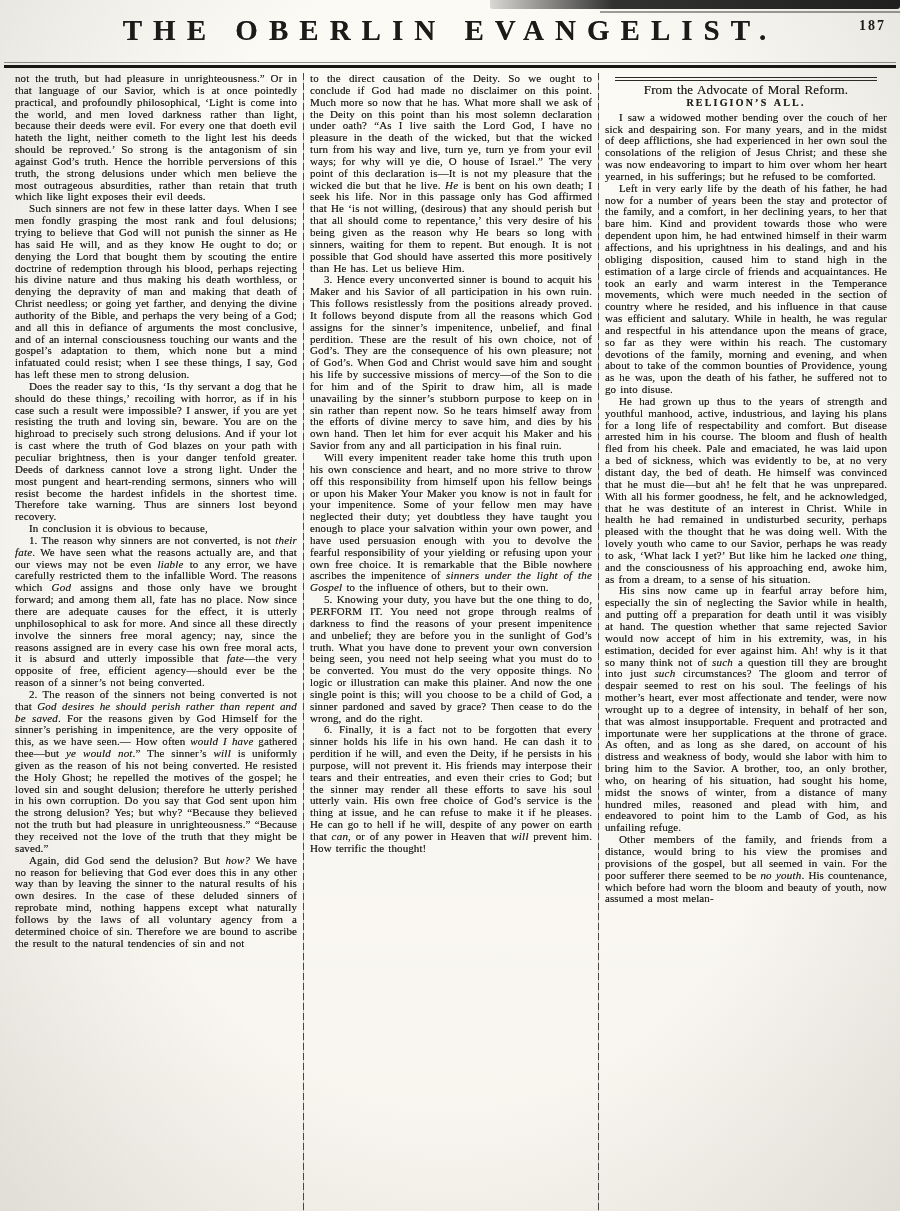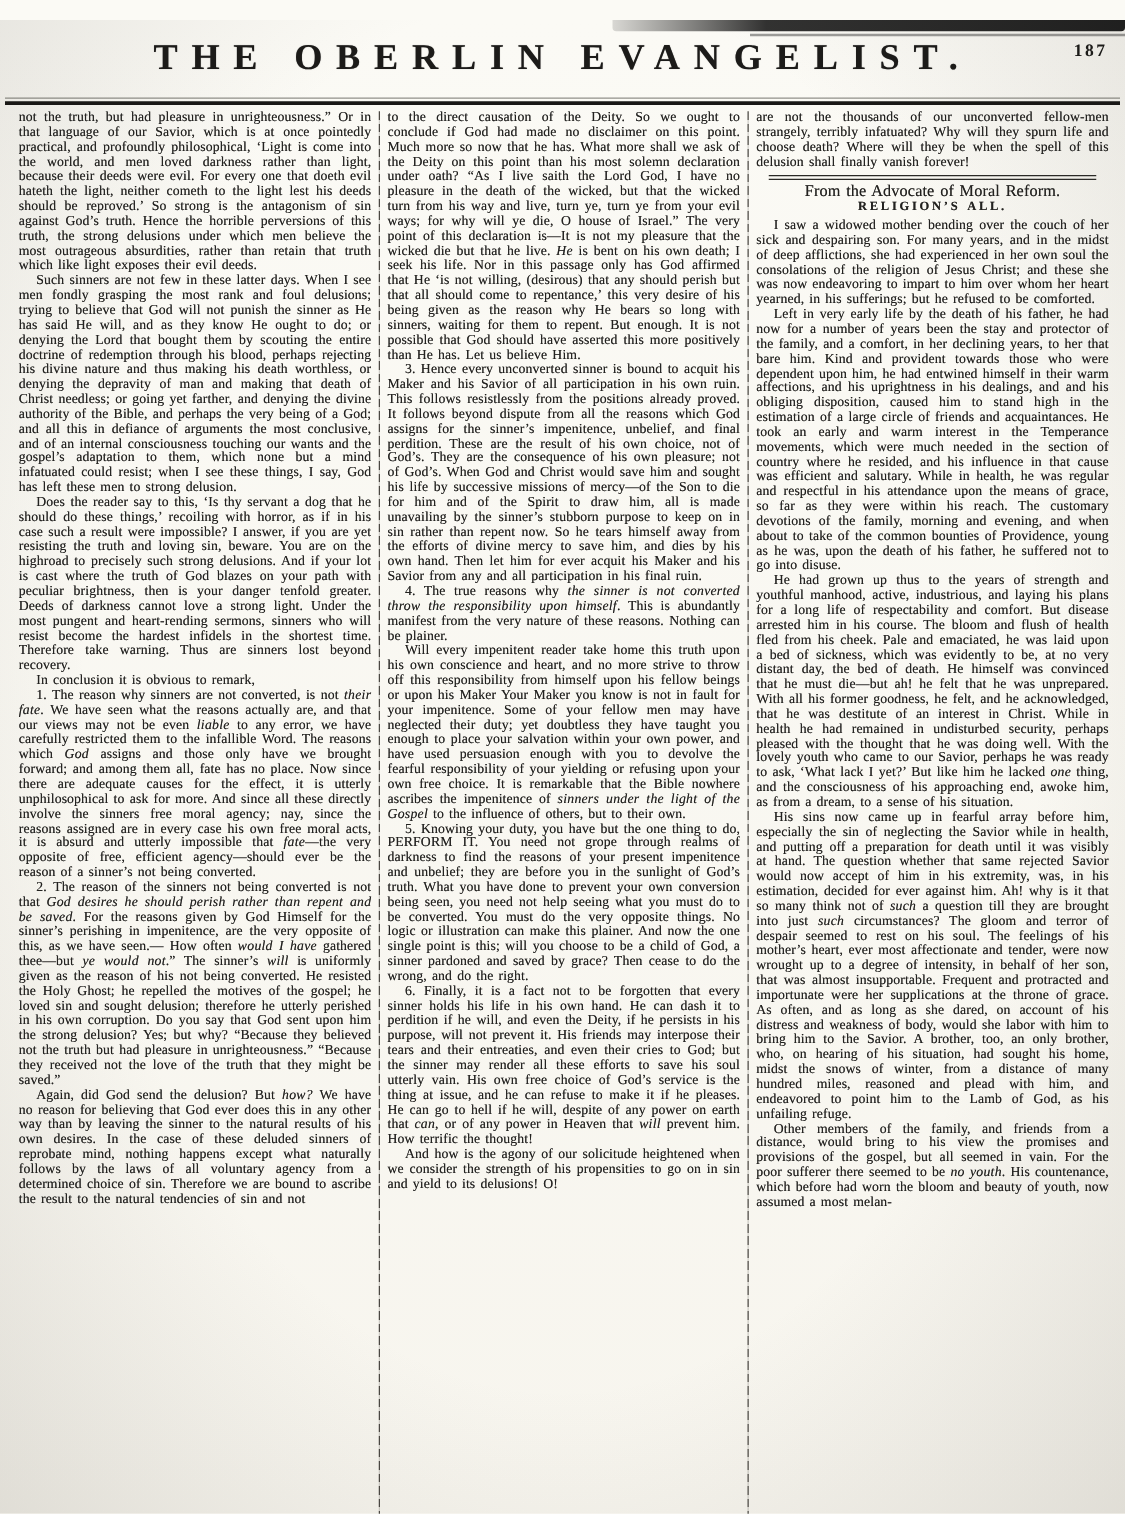--- a/index.html
+++ b/index.html
@@ -7,21 +7,20 @@
     width:900px;height:1211px;overflow:hidden;position:relative;
     background:#fbfaf5;
     font-family:"Liberation Serif","DejaVu Serif",serif;
     color:#232220;
   }
   .page{
     position:absolute;inset:0;
     background:
       radial-gradient(ellipse at 50% 45%, rgba(255,255,255,0) 60%, rgba(120,115,105,0.18) 100%),
       linear-gradient(#fbfaf5,#f7f5ee);
-    margin-top: 16px;
   }
   
   .artifact-top{
     position:absolute;top:0;left:490px;width:410px;height:9px;
     background:linear-gradient(90deg, rgba(20,20,20,.15), rgba(15,15,15,.85) 30%, rgba(10,10,10,.9));
     border-radius:0 0 3px 3px;
   }
   .artifact-top2{
     position:absolute;top:11px;left:600px;width:300px;height:2px;
     background:rgba(40,40,40,.45);
@@ -86,38 +85,35 @@
     <div class="title">THE OBERLIN EVANGELIST.</div>
     <div class="page-number">187</div>
   </div>
   <div class="masthead-rule"></div>
 
   <div class="columns">
     <div class="column">
         <p class="para no-indent">not the truth, but had pleasure in unrighteousness.” Or in that language of our Savior, which is at once pointedly practical, and profoundly philosophical, ‘Light is come into the world, and men loved darkness rather than light, because their deeds were evil. For every one that doeth evil hateth the light, neither cometh to the light lest his deeds should be reproved.’ So strong is the antagonism of sin against God’s truth. Hence the horrible perversions of this truth, the strong delusions under which men believe the most outrageous absurdities, rather than retain that truth which like light exposes their evil deeds.</p>
         <p class="para">Such sinners are not few in these latter days. When I see men fondly grasping the most rank and foul delusions; trying to believe that God will not punish the sinner as He has said He will, and as they know He ought to do; or denying the Lord that bought them by scouting the entire doctrine of redemption through his blood, perhaps rejecting his divine nature and thus making his death worthless, or denying the depravity of man and making that death of Christ needless; or going yet farther, and denying the divine authority of the Bible, and perhaps the very being of a God; and all this in defiance of arguments the most conclusive, and of an internal consciousness touching our wants and the gospel’s adaptation to them, which none but a mind infatuated could resist; when I see these things, I say, God has left these men to strong delusion.</p>
         <p class="para">Does the reader say to this, ‘Is thy servant a dog that he should do these things,’ recoiling with horror, as if in his case such a result were impossible? I answer, if you are yet resisting the truth and loving sin, beware. You are on the highroad to precisely such strong delusions. And if your lot is cast where the truth of God blazes on your path with peculiar brightness, then is your danger tenfold greater. Deeds of darkness cannot love a strong light. Under the most pungent and heart-rending sermons, sinners who will resist become the hardest infidels in the shortest time. Therefore take warning. Thus are sinners lost beyond recovery.</p>
-        <p class="para">In conclusion it is obvious to remark,</p>
+        <p class="para">In conclusion it is obvious to because,</p>
         <p class="para">1. The reason why sinners are not converted, is not <i>their fate</i>. We have seen what the reasons actually are, and that our views may not be even <i>liable</i> to any error, we have carefully restricted them to the infallible Word. The reasons which <i>God</i> assigns and those only have we brought forward; and among them all, fate has no place. Now since there are adequate causes for the effect, it is utterly unphilosophical to ask for more. And since all these directly involve the sinners free moral agency; nay, since the reasons assigned are in every case his own free moral acts, it is absurd and utterly impossible that <i>fate</i>—the very opposite of free, efficient agency—should ever be the reason of a sinner’s not being converted.</p>
         <p class="para">2. The reason of the sinners not being converted is not that <i>God desires he should perish rather than repent and be saved</i>. For the reasons given by God Himself for the sinner’s perishing in impenitence, are the very opposite of this, as we have seen.— How often <i>would I have</i> gathered thee—but <i>ye would not</i>.” The sinner’s <i>will</i> is uniformly given as the reason of his not being converted. He resisted the Holy Ghost; he repelled the motives of the gospel; he loved sin and sought delusion; therefore he utterly perished in his own corruption. Do you say that God sent upon him the strong delusion? Yes; but why? “Because they believed not the truth but had pleasure in unrighteousness.” “Because they received not the love of the truth that they might be saved.”</p>
         <p class="para">Again, did God send the delusion? But <i>how?</i> We have no reason for believing that God ever does this in any other way than by leaving the sinner to the natural results of his own desires. In the case of these deluded sinners of reprobate mind, nothing happens except what naturally follows by the laws of all voluntary agency from a determined choice of sin. Therefore we are bound to ascribe the result to the natural tendencies of sin and not</p>
       </div>
     <div class="col-divider"></div>
     <div class="column">
         <p class="para no-indent">to the direct causation of the Deity. So we ought to conclude if God had made no disclaimer on this point. Much more so now that he has. What more shall we ask of the Deity on this point than his most solemn declaration under oath? “As I live saith the Lord God, I have no pleasure in the death of the wicked, but that the wicked turn from his way and live, turn ye, turn ye from your evil ways; for why will ye die, O house of Israel.” The very point of this declaration is—It is not my pleasure that the wicked die but that he live. <i>He</i> is bent on his own death; I seek his life. Nor in this passage only has God affirmed that He ‘is not willing, (desirous) that any should perish but that all should come to repentance,’ this very desire of his being given as the reason why He bears so long with sinners, waiting for them to repent. But enough. It is not possible that God should have asserted this more positively than He has. Let us believe Him.</p>
         <p class="para">3. Hence every unconverted sinner is bound to acquit his Maker and his Savior of all participation in his own ruin. This follows resistlessly from the positions already proved. It follows beyond dispute from all the reasons which God assigns for the sinner’s impenitence, unbelief, and final perdition. These are the result of his own choice, not of God’s. They are the consequence of his own pleasure; not of God’s. When God and Christ would save him and sought his life by successive missions of mercy—of the Son to die for him and of the Spirit to draw him, all is made unavailing by the sinner’s stubborn purpose to keep on in sin rather than repent now. So he tears himself away from the efforts of divine mercy to save him, and dies by his own hand. Then let him for ever acquit his Maker and his Savior from any and all participation in his final ruin.</p>
-        <p class="para">4. The true reasons why <i>the sinner is not converted throw the responsibility upon himself</i>. This is abundantly manifest from the very nature of these reasons. Nothing can be plainer.</p>
         <p class="para">Will every impenitent reader take home this truth upon his own conscience and heart, and no more strive to throw off this responsibility from himself upon his fellow beings or upon his Maker Your Maker you know is not in fault for your impenitence. Some of your fellow men may have neglected their duty; yet doubtless they have taught you enough to place your salvation within your own power, and have used persuasion enough with you to devolve the fearful responsibility of your yielding or refusing upon your own free choice. It is remarkable that the Bible nowhere ascribes the impenitence of <i>sinners under the light of the Gospel</i> to the influence of others, but to their own.</p>
         <p class="para">5. Knowing your duty, you have but the one thing to do, PERFORM IT. You need not grope through realms of darkness to find the reasons of your present impenitence and unbelief; they are before you in the sunlight of God’s truth. What you have done to prevent your own conversion being seen, you need not help seeing what you must do to be converted. You must do the very opposite things. No logic or illustration can make this plainer. And now the one single point is this; will you choose to be a child of God, a sinner pardoned and saved by grace? Then cease to do the wrong, and do the right.</p>
         <p class="para">6. Finally, it is a fact not to be forgotten that every sinner holds his life in his own hand. He can dash it to perdition if he will, and even the Deity, if he persists in his purpose, will not prevent it. His friends may interpose their tears and their entreaties, and even their cries to God; but the sinner may render all these efforts to save his soul utterly vain. His own free choice of God’s service is the thing at issue, and he can refuse to make it if he pleases. He can go to hell if he will, despite of any power on earth that <i>can</i>, or of any power in Heaven that <i>will</i> prevent him. How terrific the thought!</p>
-        <p class="para">And how is the agony of our solicitude heightened when we consider the strength of his propensities to go on in sin and yield to its delusions! O!</p>
       </div>
     <div class="col-divider"></div>
     <div class="column">
-        <p class="para no-indent">are not the thousands of our unconverted fellow-men strangely, terribly infatuated? Why will they spurn life and choose death? Where will they be when the spell of this delusion shall finally vanish forever!</p>
         <div class="section-rule"></div>
         <div class="attribution">From the Advocate of Moral Reform.</div>
         <h2 class="article-heading">RELIGION’S ALL.</h2>
         <p class="para">I saw a widowed mother bending over the couch of her sick and despairing son. For many years, and in the midst of deep afflictions, she had experienced in her own soul the consolations of the religion of Jesus Christ; and these she was now endeavoring to impart to him over whom her heart yearned, in his sufferings; but he refused to be comforted.</p>
         <p class="para">Left in very early life by the death of his father, he had now for a number of years been the stay and protector of the family, and a comfort, in her declining years, to her that bare him. Kind and provident towards those who were dependent upon him, he had entwined himself in their warm affections, and his uprightness in his dealings, and and his obliging disposition, caused him to stand high in the estimation of a large circle of friends and acquaintances. He took an early and warm interest in the Temperance movements, which were much needed in the section of country where he resided, and his influence in that cause was efficient and salutary. While in health, he was regular and respectful in his attendance upon the means of grace, so far as they were within his reach. The customary devotions of the family, morning and evening, and when about to take of the common bounties of Providence, young as he was, upon the death of his father, he suffered not to go into disuse.</p>
         <p class="para">He had grown up thus to the years of strength and youthful manhood, active, industrious, and laying his plans for a long life of respectability and comfort. But disease arrested him in his course. The bloom and flush of health fled from his cheek. Pale and emaciated, he was laid upon a bed of sickness, which was evidently to be, at no very distant day, the bed of death. He himself was convinced that he must die—but ah! he felt that he was unprepared. With all his former goodness, he felt, and he acknowledged, that he was destitute of an interest in Christ. While in health he had remained in undisturbed security, perhaps pleased with the thought that he was doing well. With the lovely youth who came to our Savior, perhaps he was ready to ask, ‘What lack I yet?’ But like him he lacked <i>one</i> thing, and the consciousness of his approaching end, awoke him, as from a dream, to a sense of his situation.</p>
         <p class="para">His sins now came up in fearful array before him, especially the sin of neglecting the Savior while in health, and putting off a preparation for death until it was visibly at hand. The question whether that same rejected Savior would now accept of him in his extremity, was, in his estimation, decided for ever against him. Ah! why is it that so many think not of <i>such</i> a question till they are brought into just <i>such</i> circumstances? The gloom and terror of despair seemed to rest on his soul. The feelings of his mother’s heart, ever most affectionate and tender, were now wrought up to a degree of intensity, in behalf of her son, that was almost insupportable. Frequent and protracted and importunate were her supplications at the throne of grace. As often, and as long as she dared, on account of his distress and weakness of body, would she labor with him to bring him to the Savior. A brother, too, an only brother, who, on hearing of his situation, had sought his home, midst the snows of winter, from a distance of many hundred miles, reasoned and plead with him, and endeavored to point him to the Lamb of God, as his unfailing refuge.</p>
         <p class="para">Other members of the family, and friends from a distance, would bring to his view the promises and provisions of the gospel, but all seemed in vain. For the poor sufferer there seemed to be <i>no youth</i>. His countenance, which before had worn the bloom and beauty of youth, now assumed a most melan-</p>
       </div>
   </div>

